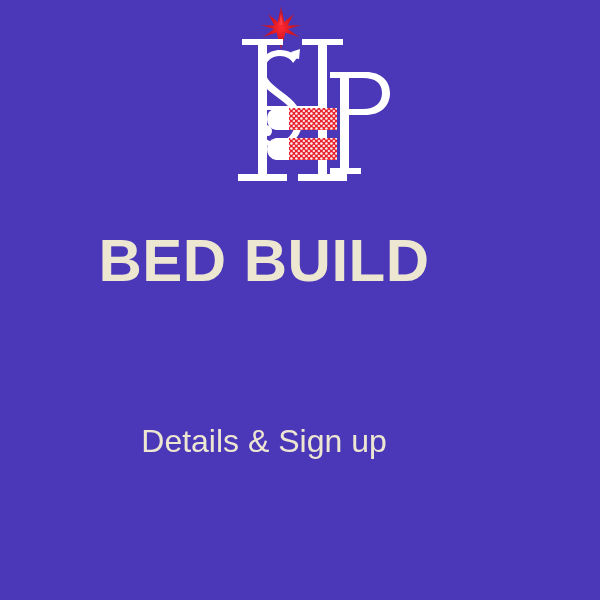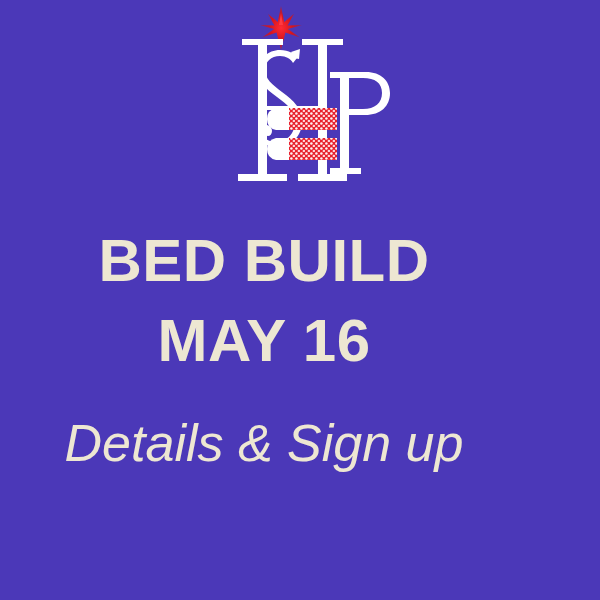--- a/index.html
+++ b/index.html
@@ -64,24 +64,23 @@
     color: #EDE7D2;
   }
   #headline-2 {
     top: 106px;
     font-size: 60px;
     font-weight: bold;
     letter-spacing: 0.5px;
     color: #EDE7D2;
   }
   #subhead {
-    top: 212px;
-    font-size: 52px;
+    top: 220px;
+    font-size: 32px;
     font-weight: normal;
-    font-style: italic;
     color: #EDE7D2;
   }
   #notice {
     top: 305px;
     font-size: 36px;
     font-weight: bold;
     color: #EA2027;
   }
 </style>
 </head>
@@ -182,19 +181,18 @@
             L150,76 Z"></path>
         <rect x="140" y="70" width="20" height="6" fill="#FFFFFF"></rect>
       </g>
 
     </svg>
   </div>
 
   <div id="text-block">
     <div class="line" id="headline-1" style="color: rgb(237, 231, 210);">BED BUILD</div>
 
-    <div class="line" id="headline-2" style="color: rgb(237, 231, 210);">MAY 16</div>
 
     <div class="line" id="subhead" style="color: rgb(237, 231, 210);">Details &amp; Sign up</div>
 
   </div>
 
 </div>
 
 </body></html>

